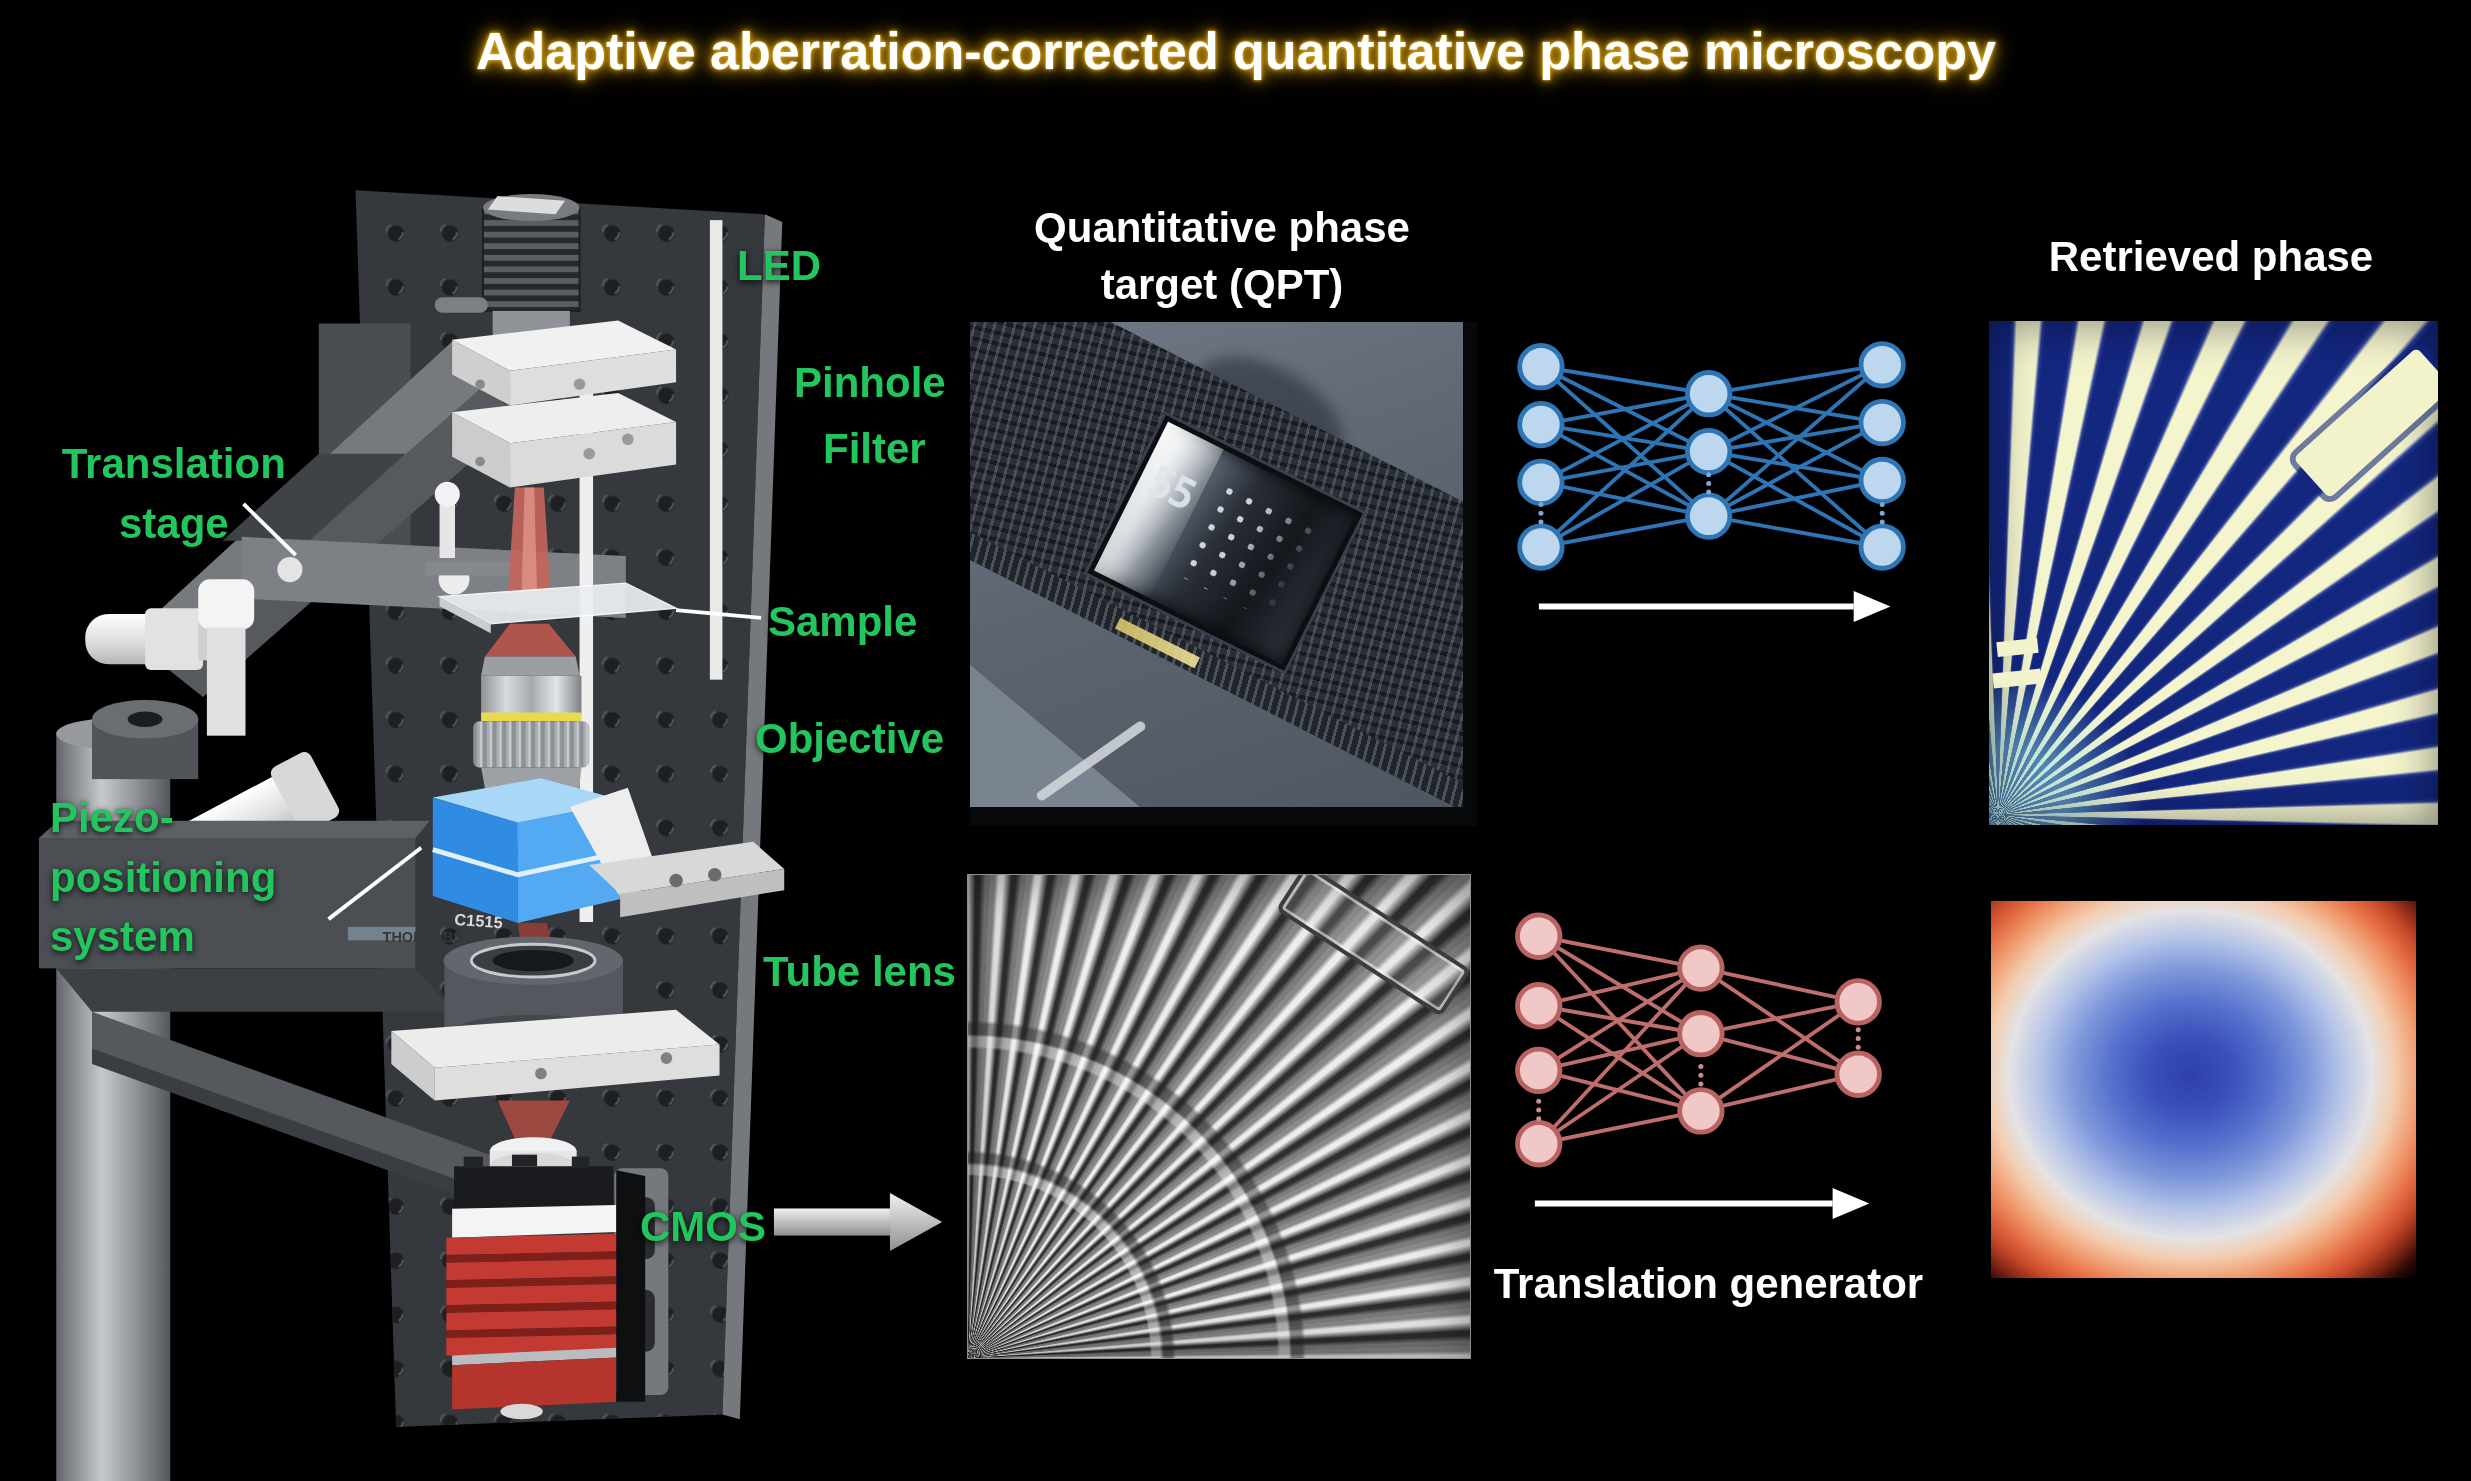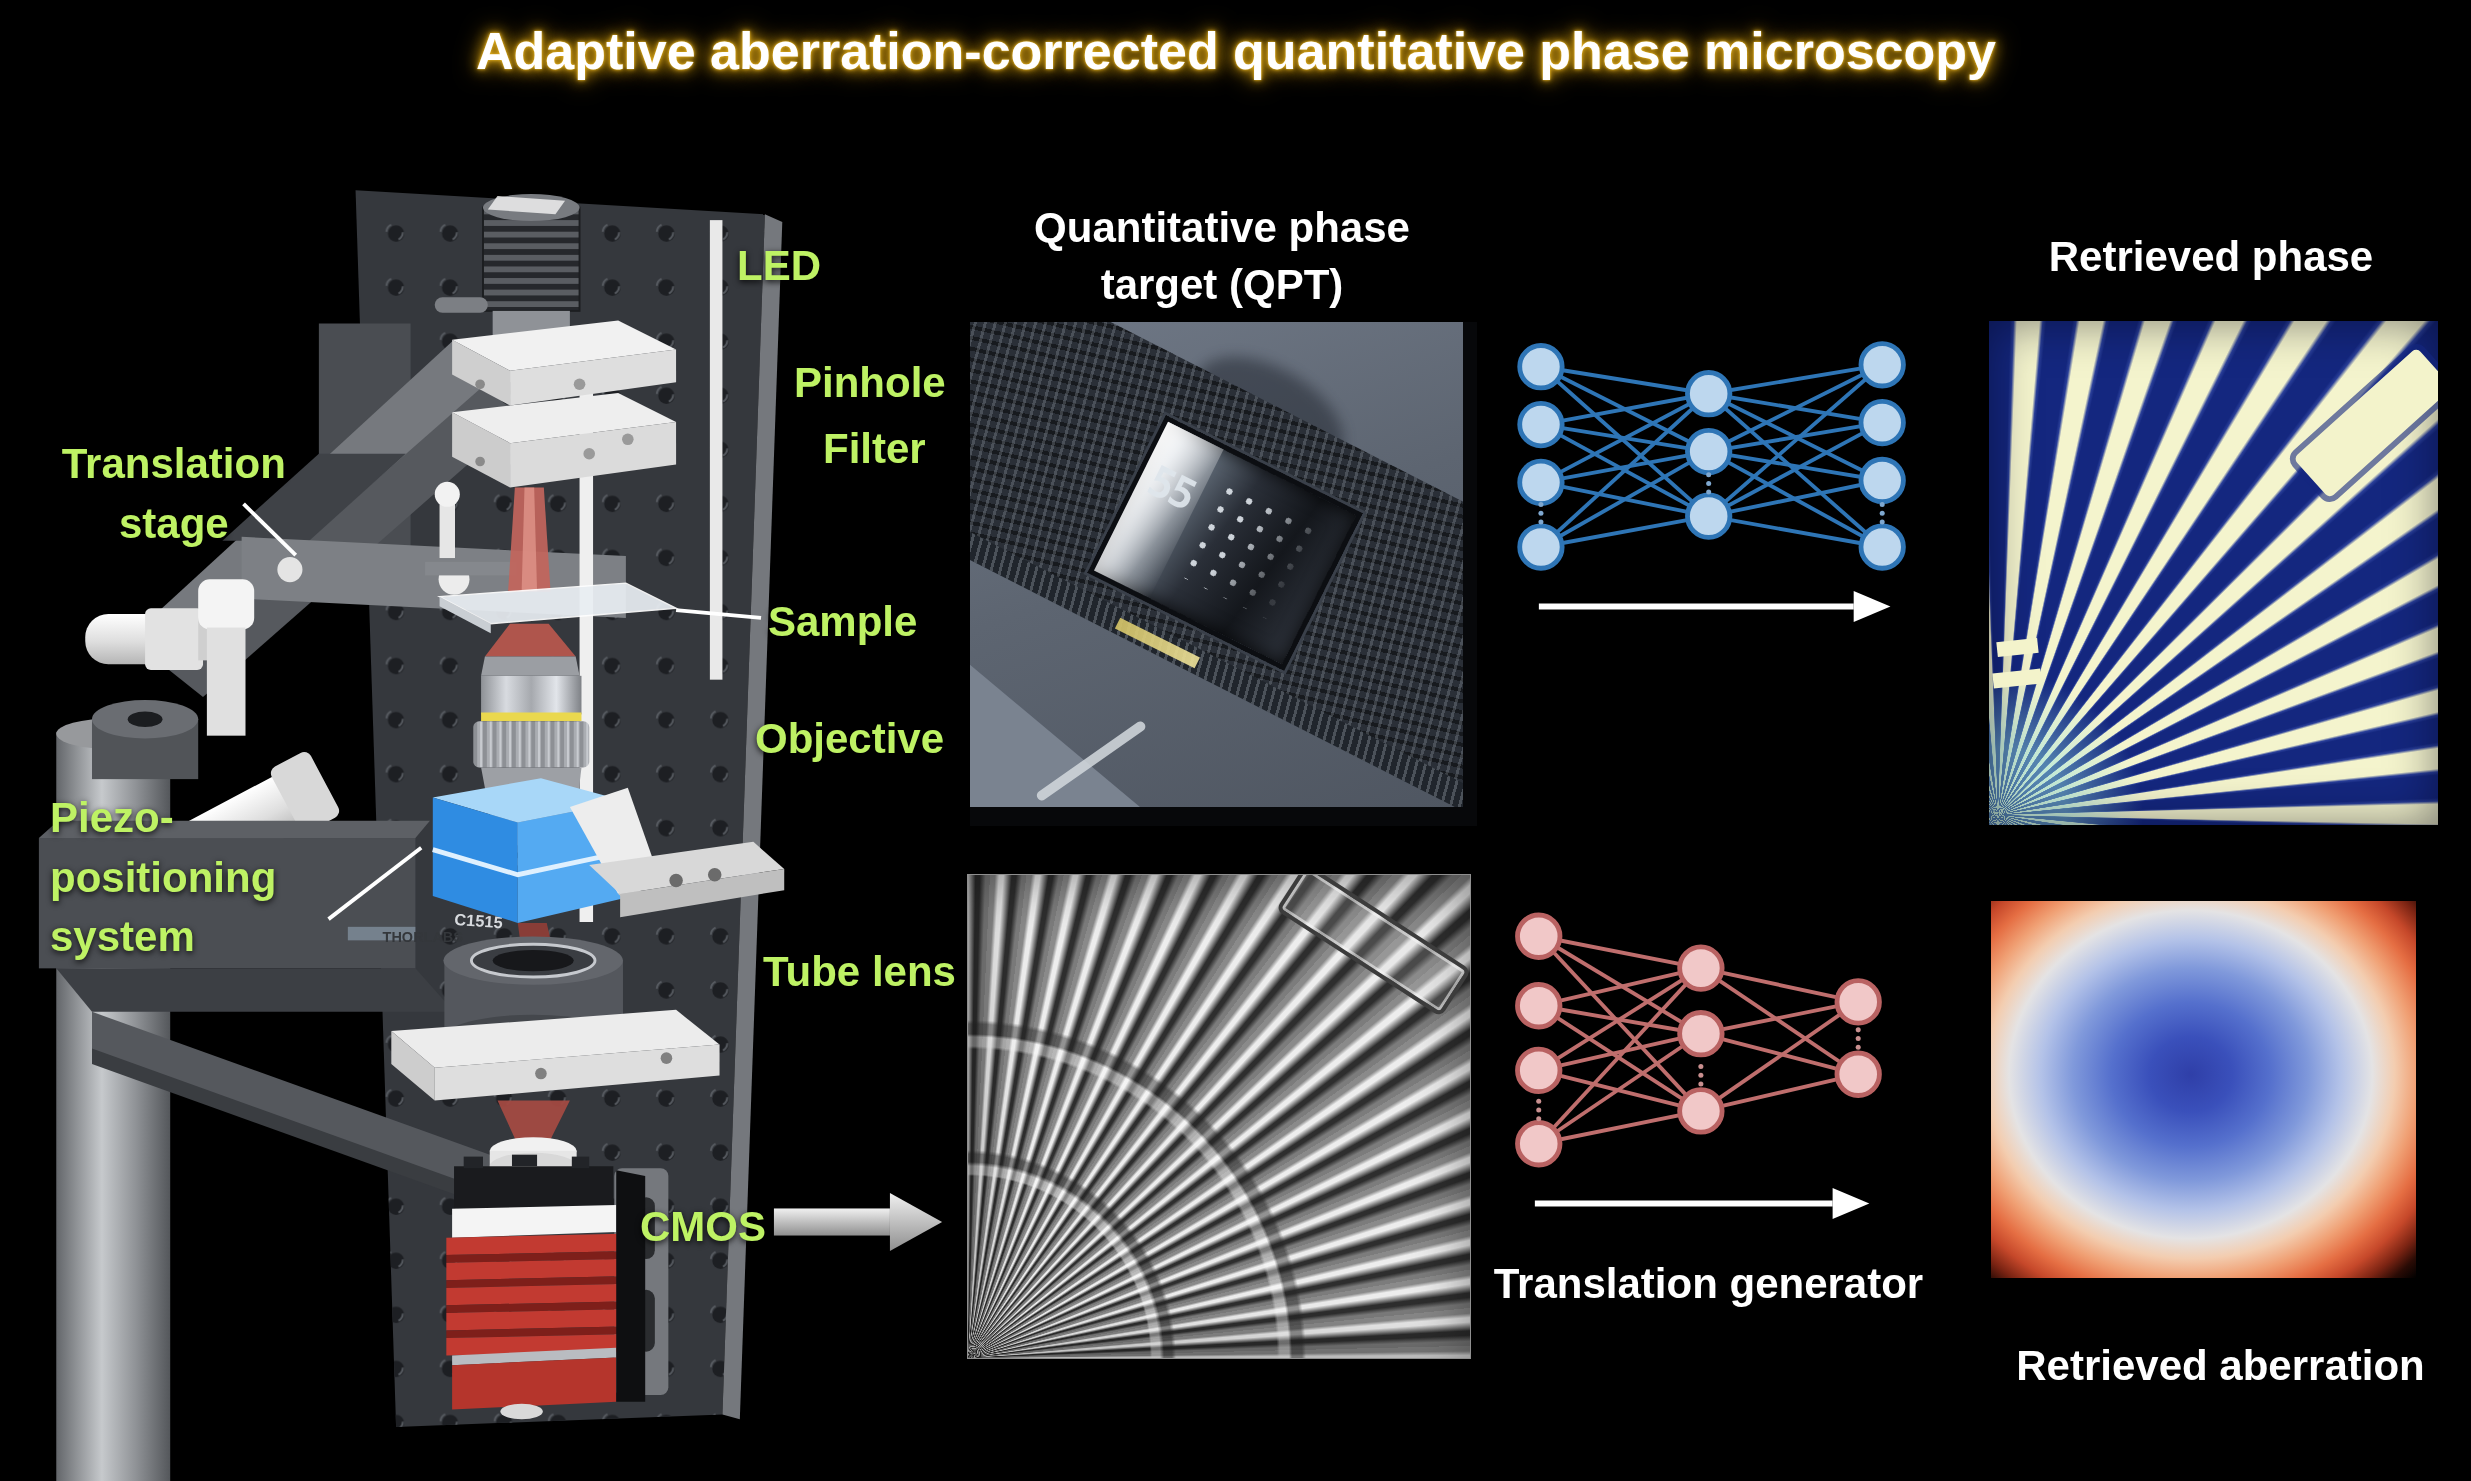--- a/index.html
+++ b/index.html
@@ -1,21 +1,21 @@
 <!DOCTYPE html>
 <html><head>
 <meta charset="utf-8">
 <style>
   html,body{margin:0;padding:0;background:#000;width:2472px;height:1481px;overflow:hidden;}
   #stage{position:relative;width:2140px;height:1481px;background:#000;font-family:"Liberation Sans",sans-serif;}
   .abs{position:absolute;}
   .title{position:absolute;left:0;top:21px;width:2472px;text-align:center;color:#fff;
     font:700 52px "Liberation Sans",sans-serif;
     text-shadow:0 0 5.8px #e6b21e,0 0 13.5px #cf9a12,0 0 25px #b88708,0 0 1.9px #f4c83a;}
-  .label{position:absolute;color:#bef264;font:700 42px "Liberation Sans",sans-serif;
+  .label{position:absolute;color:#22c55e;font:700 42px "Liberation Sans",sans-serif;
     white-space:pre-line;line-height:1.42;text-shadow:0 1.9px 6.8px rgba(0,0,0,.85);}
   .caption{position:absolute;color:#fff;font:700 42px "Liberation Sans",sans-serif;
     text-align:center;white-space:pre-line;line-height:1.36;text-shadow:0 1.9px 6.8px rgba(0,0,0,.85);}
   
   .qpt{left:970px;top:322px;width:507px;height:504px;overflow:hidden;
     background:linear-gradient(160deg,#707987 0%,#5d6571 45%,#4e5560 100%);}
   .qpt-shadow{position:absolute;left:217px;top:46px;width:164px;height:92px;
     background:rgba(22,27,35,.45);border-radius:50%;transform:rotate(30deg);filter:blur(6.8px);}
   .qpt-band{position:absolute;left:-126px;top:106px;width:888px;height:256px;transform:rotate(27deg);
     background:
@@ -422,16 +422,15 @@
       <circle cx="367" cy="131" r="2.6" fill="#c98f8f"></circle>
       <circle cx="367" cy="140" r="2.6" fill="#c98f8f"></circle>
     </svg>
   <svg class="abs" style="left:1531px;top:1184px;" width="348" height="39" viewBox="0 0 360 40">
     <line x1="4" y1="20" x2="312" y2="20" stroke="#fff" stroke-width="6"></line>
     <polygon points="312,4 350,20 312,36" fill="#fff"></polygon>
   </svg>
   <div class="caption" style="left:1477px;top:1255px;width:463px;">Translation generator</div>
 
   <div class="abs ra"></div>
-  <div class="caption" style="left:1979px;top:1337px;width:483px;">Retrieved aberration</div>
 
 </div>
 
 
 </body></html>

